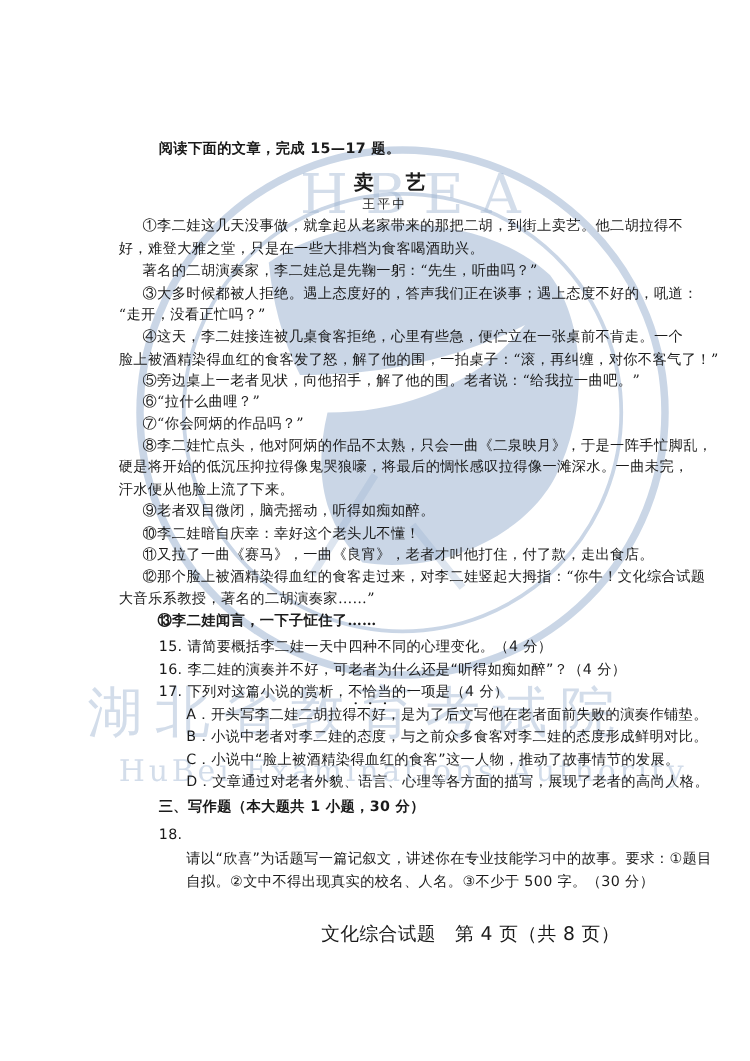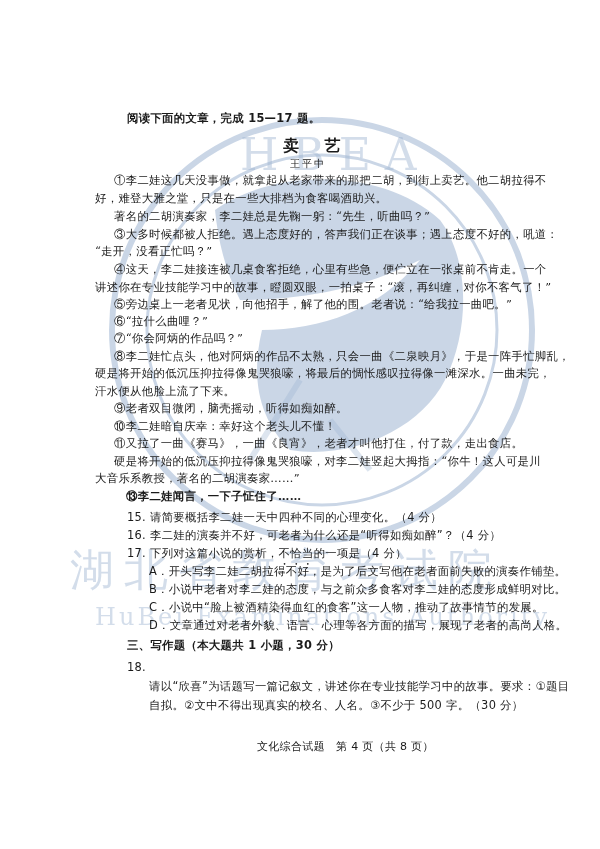--- a/index.html
+++ b/index.html
@@ -12,21 +12,21 @@
       color: #1a1a1a;
     }
     .watermark { position: absolute; left: 0; top: 0; width: 600px; height: 849px; pointer-events: none; z-index: 0; }
     .page { position: absolute; left: 0; top: 0; width: 600px; height: 849px; z-index: 1; }
     .line { position: absolute; white-space: nowrap; font-size: 11.4px; line-height: 14px; letter-spacing: 0.3px; }
     .kai { font-family: "DejaVu Serif", "Liberation Serif", serif; }
     .song { font-family: "DejaVu Sans", "Liberation Sans", sans-serif; margin-left: 32px; }
     .bold { font-weight: bold; }
     .title { font-weight: bold; font-size: 16px; letter-spacing: 10px; }
     .author { font-size: 10px; letter-spacing: 2px; }
-    .footer { font-size: 11px; }
+    .footer { font-size: 15px; }
     .dotted { text-emphasis: dot; -webkit-text-emphasis: dot; text-emphasis-position: under; -webkit-text-emphasis-position: under; }
   </style>
 </head>
 <body>
 
 <svg class="watermark" viewBox="0 0 600 849" width="600" height="849">
   <g opacity="0.55" fill="none" stroke="#9fb5d2">
     <circle cx="322" cy="330" r="210" stroke-width="6"></circle>
     <circle cx="322" cy="330" r="175" stroke-width="3"></circle>
   </g>
@@ -48,31 +48,31 @@
 
   <div class="line title kai" style="left:283px; top:139px;">卖 艺</div>
   <div class="line author kai" style="left:290px; top:157px;">王平中</div>
 
   <div class="line kai" style="left:114px; top:173px;">①李二娃这几天没事做，就拿起从老家带来的那把二胡，到街上卖艺。他二胡拉得不</div>
   <div class="line kai" style="left:95px; top:191px;">好，难登大雅之堂，只是在一些大排档为食客喝酒助兴。</div>
   <div class="line kai" style="left:114px; top:209px;">著名的二胡演奏家，李二娃总是先鞠一躬：“先生，听曲吗？”</div>
   <div class="line kai" style="left:114px; top:227px;">③大多时候都被人拒绝。遇上态度好的，答声我们正在谈事；遇上态度不好的，吼道：</div>
   <div class="line kai" style="left:95px; top:244px;">“走开，没看正忙吗？”</div>
   <div class="line kai" style="left:114px; top:262px;">④这天，李二娃接连被几桌食客拒绝，心里有些急，便伫立在一张桌前不肯走。一个</div>
-  <div class="line kai" style="left:95px; top:280px;">讲述你在专业技能学习中的故事，瞪圆双眼，一拍桌子：“滚，再纠缠，对你不客气了！”</div>
+  <div class="line kai" style="left:95px; top:280px;">脸上被酒精染得血红的食客发了怒，解了他的围，一拍桌子：“滚，再纠缠，对你不客气了！”</div>
   <div class="line kai" style="left:114px; top:297px;">⑤旁边桌上一老者见状，向他招手，解了他的围。老者说：“给我拉一曲吧。”</div>
   <div class="line kai" style="left:114px; top:314px;">⑥“拉什么曲哩？”</div>
   <div class="line kai" style="left:114px; top:331px;">⑦“你会阿炳的作品吗？”</div>
   <div class="line kai" style="left:114px; top:349px;">⑧李二娃忙点头，他对阿炳的作品不太熟，只会一曲《二泉映月》，于是一阵手忙脚乱，</div>
   <div class="line kai" style="left:95px; top:366px;">硬是将开始的低沉压抑拉得像鬼哭狼嚎，将最后的惆怅感叹拉得像一滩深水。一曲未完，</div>
   <div class="line kai" style="left:95px; top:384px;">汗水便从他脸上流了下来。</div>
   <div class="line kai" style="left:114px; top:401px;">⑨老者双目微闭，脑壳摇动，听得如痴如醉。</div>
   <div class="line kai" style="left:114px; top:419px;">⑩李二娃暗自庆幸：幸好这个老头儿不懂！</div>
   <div class="line kai" style="left:114px; top:436px;">⑪又拉了一曲《赛马》，一曲《良宵》，老者才叫他打住，付了款，走出食店。</div>
-  <div class="line kai" style="left:114px; top:454px;">硬是将开始的低沉压抑拉得像鬼哭狼嚎，对李二娃竖起大拇指：“你牛！这人可是川</div>
+  <div class="line kai" style="left:114px; top:454px;">⑫那个脸上被酒精染得血红的食客走过来，对李二娃竖起大拇指：“你牛！文化综合试题</div>
   <div class="line kai" style="left:95px; top:471px;">大音乐系教授，著名的二胡演奏家……”</div>
   <div class="line kai" style="left:126px; top:489px;font-weight:bold;">⑬李二娃闻言，一下子怔住了……</div>
 
   <div class="line song" style="left:95px; top:510px;">
     <span>15.</span>
     <span>请简要概括李二娃一天中四种不同的心理变化。（4 分）</span>
   </div>
   <div class="line song" style="left:95px; top:528px;">
     <span>16.</span>
     <span>李二娃的演奏并不好，可老者为什么还是“听得如痴如醉”？（4 分）</span>

